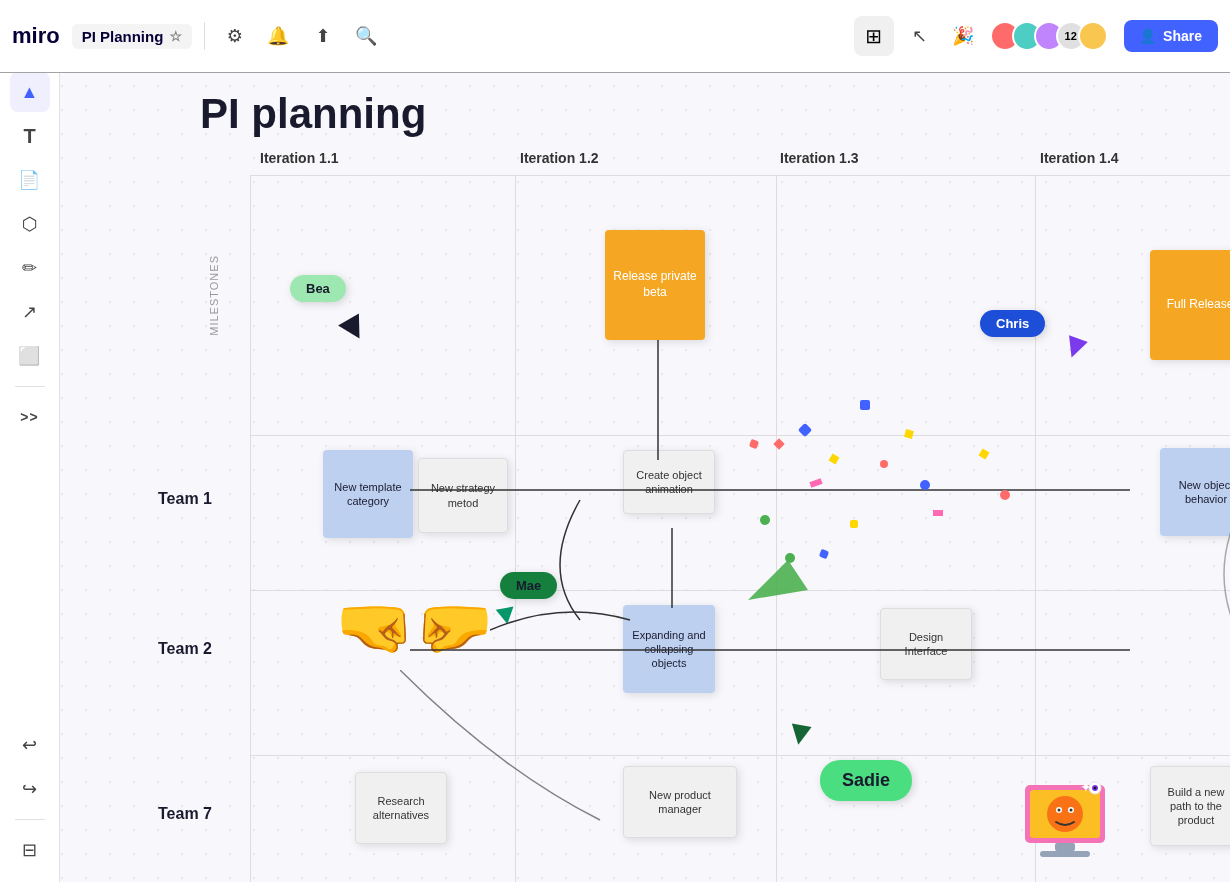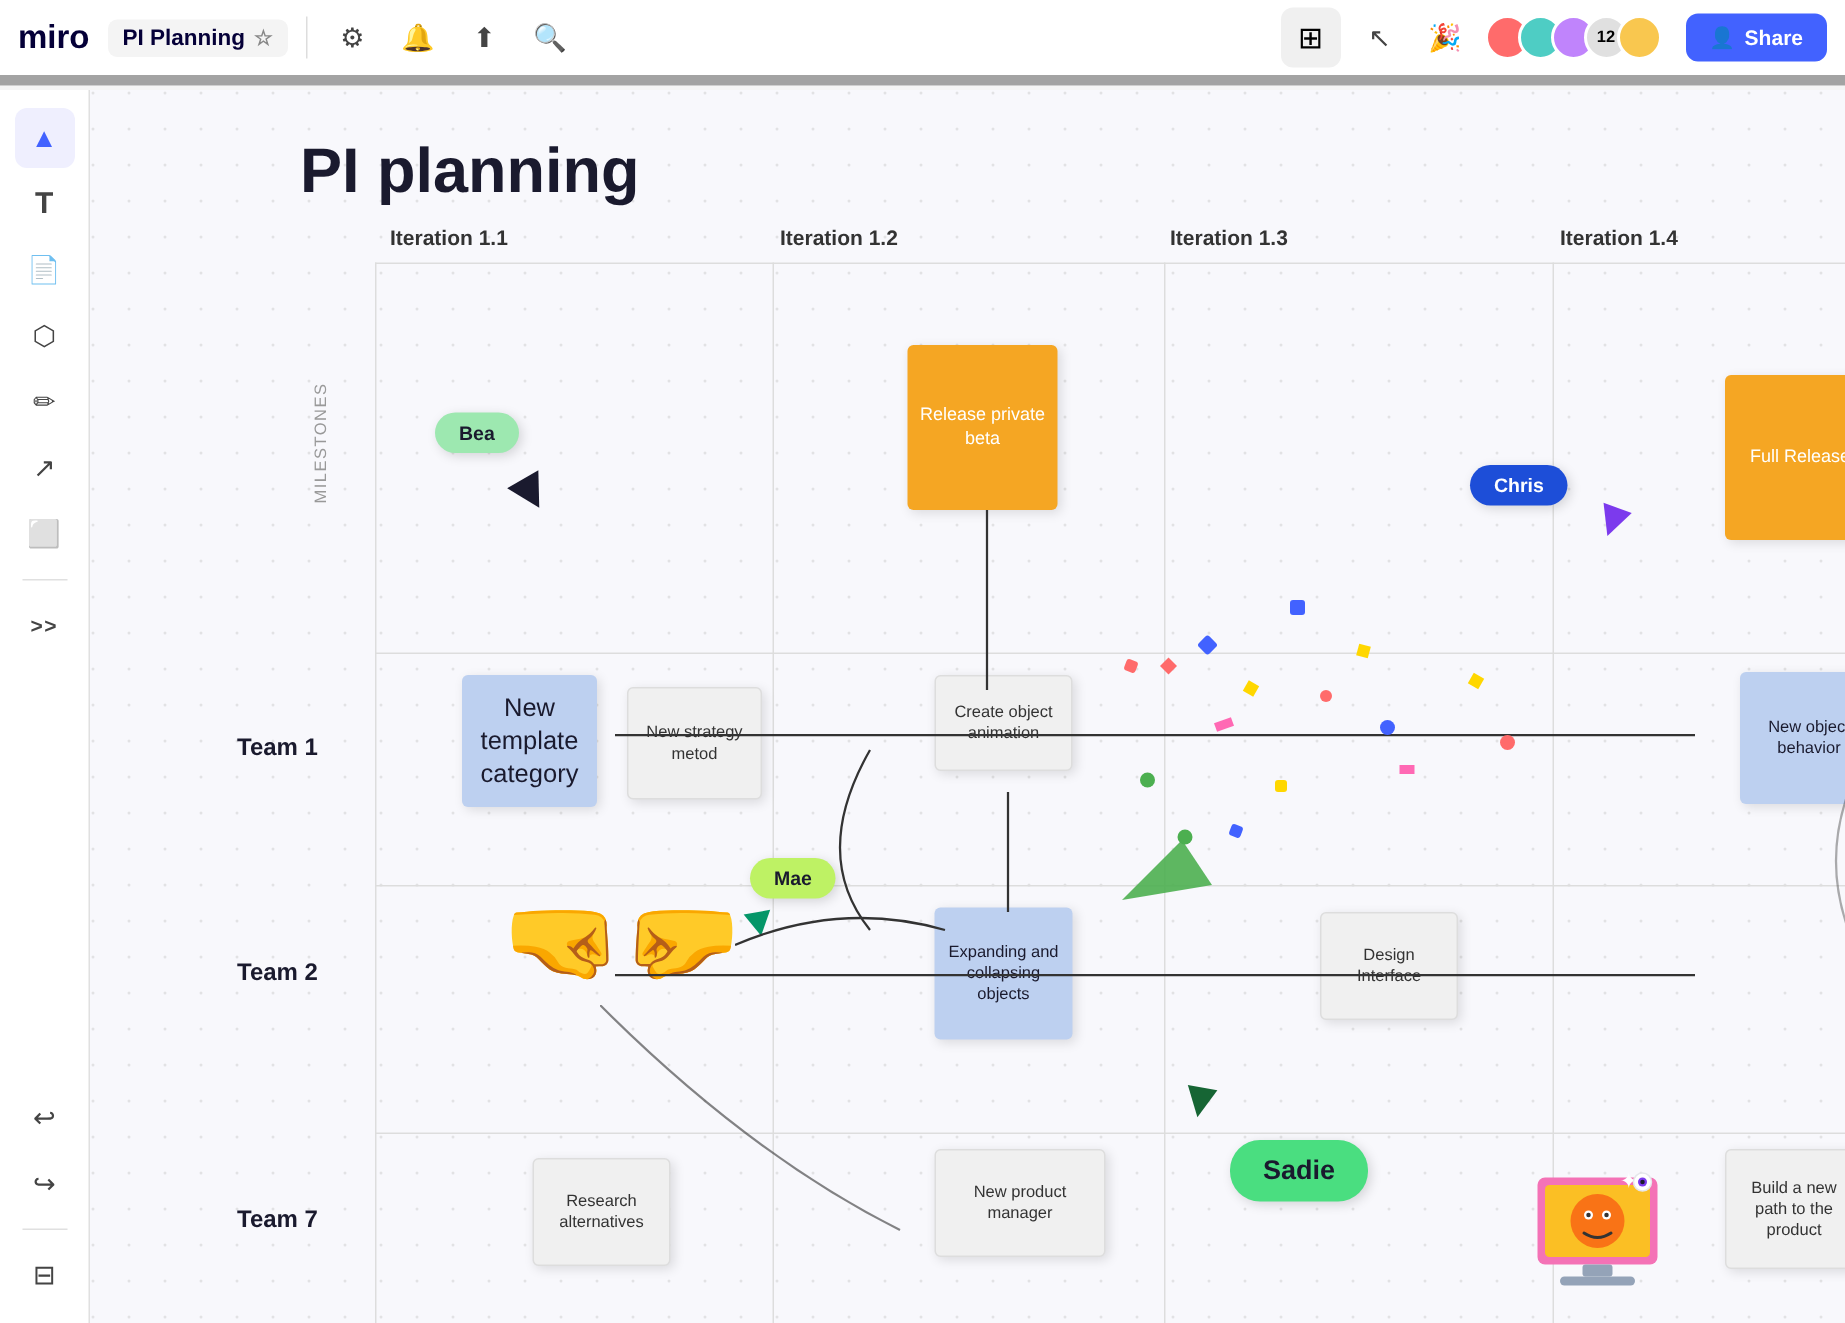--- a/index.html
+++ b/index.html
@@ -1,21 +1,21 @@
 <!DOCTYPE html>
 <html><head>
   <meta charset="utf-8">
   <style>
     * { box-sizing: border-box; margin: 0; padding: 0; }
     body { font-family: -apple-system, BlinkMacSystemFont, 'Segoe UI', sans-serif; background: #f5f5f5; overflow: hidden; width: 1230px; height: 882px; }
 
     
     #topbar {
-      display: flex; align-items: center; height: 57px;
-      background: #fff; border-bottom: 7px solid #a3a3a3;
+      display: flex; align-items: center; height: 73px;
+      background: #fff; border-bottom: 1px solid #a3a3a3;
       padding: 0 12px; gap: 8px; position: relative; z-index: 10;
     }
     #topbar .logo { font-weight: 900; font-size: 22px; color: #050038; margin-right: 4px; }
     #topbar .board-title { font-size: 15px; font-weight: 600; color: #050038; display: flex; align-items: center; gap: 6px; background: #f4f4f4; padding: 4px 10px; border-radius: 6px; }
     #topbar .board-title .star { color: #888; font-size: 14px; }
     #topbar .sep { width: 1px; height: 28px; background: #ddd; margin: 0 4px; }
     #topbar .icon-btn { width: 36px; height: 36px; border-radius: 6px; display: flex; align-items: center; justify-content: center; cursor: pointer; color: #444; font-size: 18px; border: none; background: none; }
     #topbar .spacer { flex: 1; }
     #topbar .grid-btn { width: 40px; height: 40px; border-radius: 8px; display: flex; align-items: center; justify-content: center; background: #f0f0f0; cursor: pointer; font-size: 20px; }
     #topbar .collab-section { display: flex; align-items: center; gap: 6px; }
@@ -192,21 +192,21 @@
   <div class="badge-pill" style="left:920px; top:250px; background:#1d4ed8;">
     <span>Chris</span>
   </div>
 
   <div style="position:absolute; left:1005px; top:278px; width:0; height:0; border-left:10px solid transparent; border-right:10px solid transparent; border-top:20px solid #7c3aed; transform:rotate(20deg);"></div>
 
   <div class="sticky sticky-orange" style="left:1090px; top:190px; width:100px; height:110px; font-size:12px; font-weight:500; color:#fff;">
     <span>Full Release</span>
   </div>
 
-  <div class="sticky sticky-blue" style="left:248px; top:390px; width:90px; height:88px; font-size:17px;">
+  <div class="sticky sticky-blue" style="left:263px; top:390px; width:90px; height:88px; font-size:11px;">
     <span>New template category</span>
   </div>
 
   <div class="sticky sticky-gray" style="left:358px; top:398px; width:90px; height:75px; font-size:11px;">
     <span>New strategy metod</span>
   </div>
 
   <div class="sticky sticky-gray" style="left:563px; top:390px; width:92px; height:64px; font-size:11px;">
     <span>Create object animation</span>
   </div>
@@ -214,21 +214,21 @@
   <div class="sticky sticky-blue" style="left:1100px; top:388px; width:92px; height:88px; font-size:11px;">
     <span>New object behavior</span>
   </div>
 
   <svg style="position:absolute;top:420px;left:350px;width:720px;height:20px;pointer-events:none;">
     <line x1="0" y1="10" x2="720" y2="10" stroke="#333" stroke-width="1.5"></line>
   </svg>
 
   <div class="hands-emoji" style="left:275px; top:530px;">🤜🤛</div>
 
-  <div class="badge-pill" style="left:440px; top:512px; background:#bef264; color:#1a1a2e;">
+  <div class="badge-pill" style="left:440px; top:512px; background:#15803d; color:#1a1a2e;">
     <span>Mae</span>
   </div>
 
   <div style="position:absolute; left:437px; top:548px; width:0; height:0; border-left:9px solid transparent; border-right:9px solid transparent; border-top:16px solid #059669; transform:rotate(-10deg);"></div>
 
   <div class="sticky sticky-blue" style="left:563px; top:545px; width:92px; height:88px; font-size:11px;">
     <span>Expanding and collapsing objects</span>
   </div>
 
   <div class="sticky sticky-gray" style="left:820px; top:548px; width:92px; height:72px; font-size:11px;">

